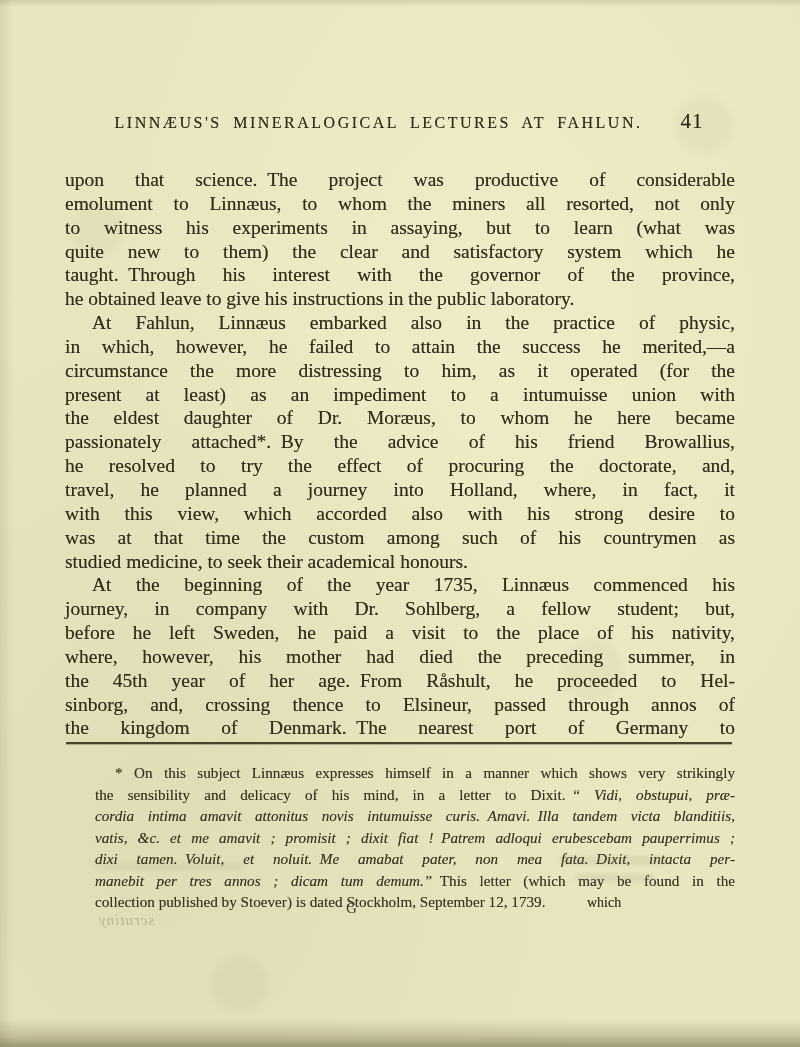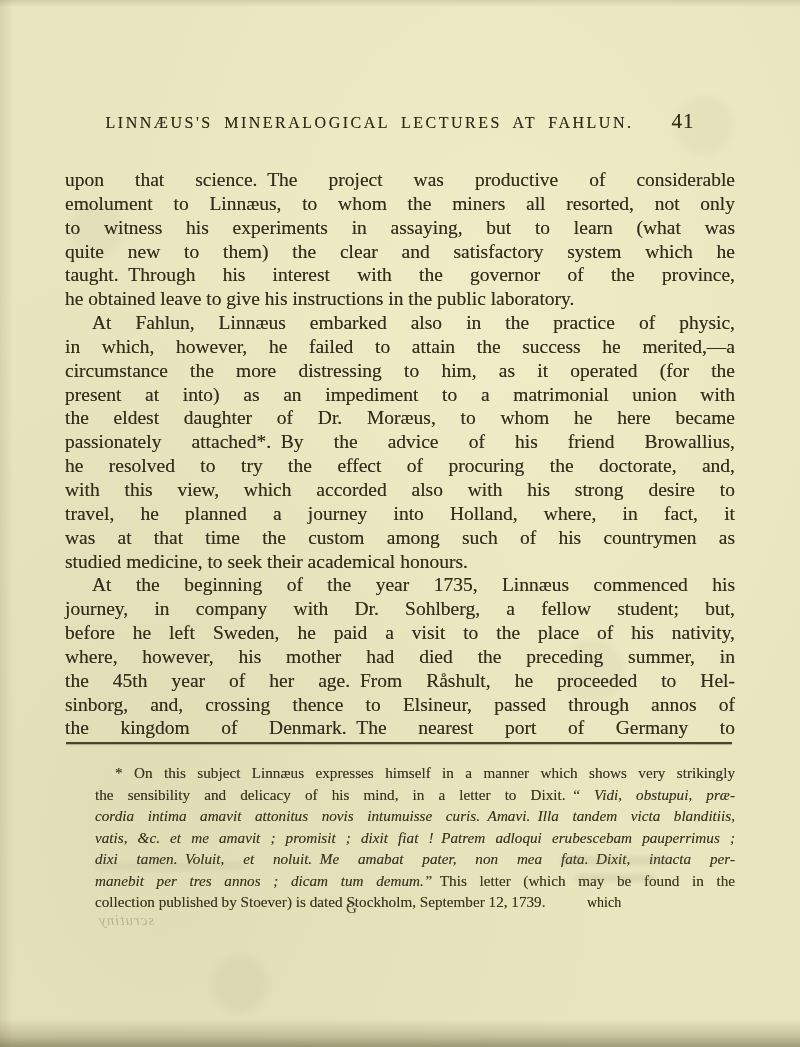--- a/index.html
+++ b/index.html
@@ -20,21 +20,21 @@
       radial-gradient(circle at 30% 94%, rgba(110,100,60,0.06) 0 2%, rgba(0,0,0,0) 3%);
   }
   .edge-top    { position:absolute; left:0; top:0; width:100%; height:7px;
                  background:linear-gradient(to bottom, rgba(105,97,62,0.18), rgba(105,97,62,0)); }
   .edge-left   { position:absolute; left:0; top:0; width:13px; height:100%;
                  background:linear-gradient(to right, rgba(105,97,62,0.14), rgba(105,97,62,0)); }
   .edge-bottom { position:absolute; left:0; bottom:0; width:100%; height:28px;
                  background:linear-gradient(to bottom, rgba(118,110,72,0) 0%, rgba(118,110,72,0.30) 62%, rgba(90,83,52,0.52) 100%); }
 
   .header {
-    position:absolute; left:65px; top:109px; width:670px;
+    position:absolute; left:74px; top:109px; width:670px;
     display:flex; justify-content:center; align-items:baseline; gap:38px;
     color:#2f2917; text-shadow:0 0 0.6px rgba(47,41,23,0.5);
   }
   .header-title { font-size:16px; letter-spacing:2.5px; word-spacing:5px; white-space:nowrap; }
   .page-number  { font-size:21px; letter-spacing:1px; }
 
   .body-text {
     position:absolute; left:65px; top:168px; width:670px;
     font-size:19.5px; color:#322c1c; text-shadow:0 0 0.5px rgba(45,38,20,0.55);
   }
@@ -84,26 +84,26 @@
   <div class="body-text" id="body-lines">
       <div class="body-line">upon that science. The project was productive of considerable</div>
       <div class="body-line">emolument to Linnæus, to whom the miners all resorted, not only</div>
       <div class="body-line">to witness his experiments in assaying, but to learn (what was</div>
       <div class="body-line">quite new to them) the clear and satisfactory system which he</div>
       <div class="body-line">taught. Through his interest with the governor of the province,</div>
       <div class="body-line last">he obtained leave to give his instructions in the public laboratory.</div>
       <div class="body-line indent">At Fahlun, Linnæus embarked also in the practice of physic,</div>
       <div class="body-line">in which, however, he failed to attain the success he merited,—a</div>
       <div class="body-line">circumstance the more distressing to him, as it operated (for the</div>
-      <div class="body-line">present at into) as an impediment to a matrimonial union with</div>
+      <div class="body-line">present at least) as an impediment to a intumuisse union with</div>
       <div class="body-line">the eldest daughter of Dr. Moræus, to whom he here became</div>
       <div class="body-line">passionately attached*. By the advice of his friend Browallius,</div>
       <div class="body-line">he resolved to try the effect of procuring the doctorate, and,</div>
+      <div class="body-line">travel, he planned a journey into Holland, where, in fact, it</div>
       <div class="body-line">with this view, which accorded also with his strong desire to</div>
-      <div class="body-line">travel, he planned a journey into Holland, where, in fact, it</div>
       <div class="body-line">was at that time the custom among such of his countrymen as</div>
       <div class="body-line last">studied medicine, to seek their academical honours.</div>
       <div class="body-line indent">At the beginning of the year 1735, Linnæus commenced his</div>
       <div class="body-line">journey, in company with Dr. Sohlberg, a fellow student; but,</div>
       <div class="body-line">before he left Sweden, he paid a visit to the place of his nativity,</div>
       <div class="body-line">where, however, his mother had died the preceding summer, in</div>
       <div class="body-line">the 45th year of her age. From Råshult, he proceeded to Hel-</div>
       <div class="body-line">sinborg, and, crossing thence to Elsineur, passed through annos of</div>
       <div class="body-line">the kingdom of Denmark. The nearest port of Germany to</div>
     </div>

